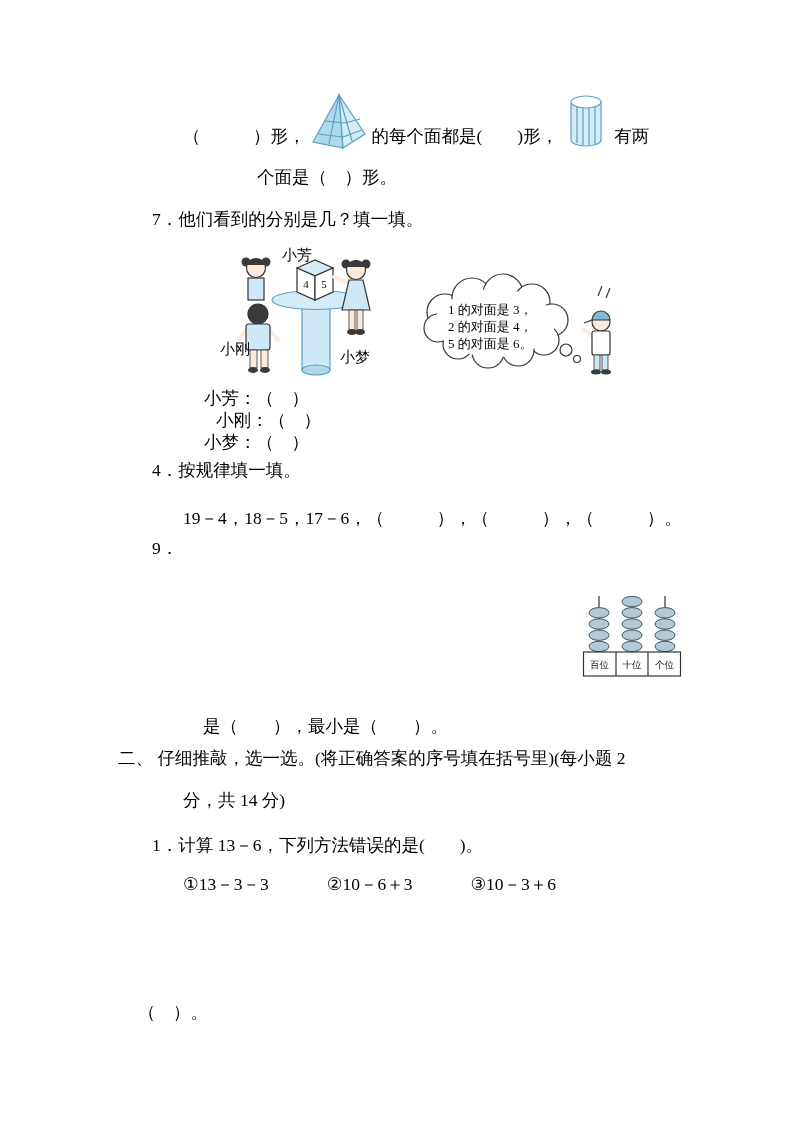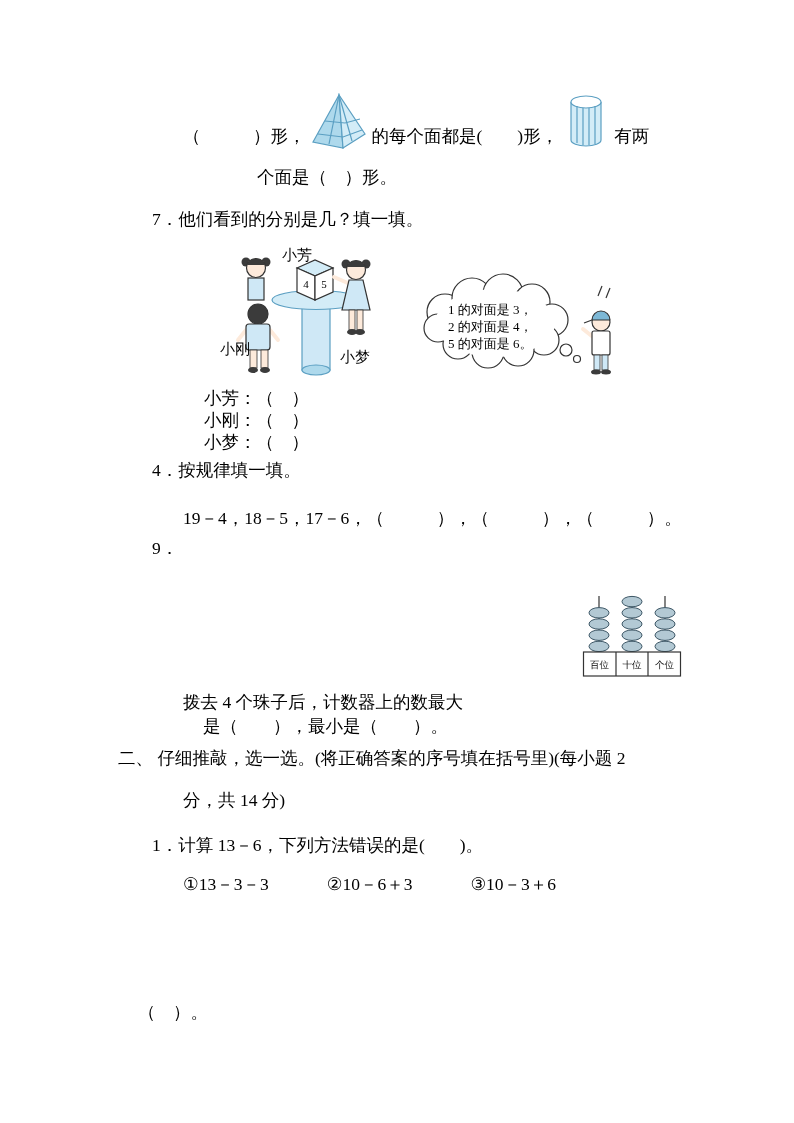--- a/index.html
+++ b/index.html
@@ -156,21 +156,21 @@
       <path class="stroke-skin" d="M393,99 L383,91" fill="none"></path>
       <rect class="fill-white stroke-line" x="392" y="93" width="18" height="24" rx="2"></rect>
       <rect class="fill-cloth stroke-thin" x="394" y="117" width="6" height="15"></rect>
       <rect class="fill-cloth stroke-thin" x="402" y="117" width="6" height="15"></rect>
       <ellipse class="fill-hair" cx="396" cy="134" rx="5" ry="2.5"></ellipse>
       <ellipse class="fill-hair" cx="406" cy="134" rx="5" ry="2.5"></ellipse>
     </g>
   </svg>
 
   <div class="t abs" style="left:204px; top:388px;">小芳：（　）</div>
-  <div class="t abs" style="left:204px; top:410px;text-align:right;">小刚：（　）</div>
+  <div class="t abs" style="left:216px; top:410px;text-align:right;">小刚：（　）</div>
   <div class="t abs" style="left:204px; top:432px;">小梦：（　）</div>
 
   <div class="t abs" style="left:152px; top:460px;">4．按规律填一填。</div>
   <div class="t abs" style="left:183px; top:500px;margin-top:8px;">19－4，18－5，17－6，（　　　），（　　　），（　　　）。</div>
 
   <div class="t abs" style="left:152px; top:538px;">9．</div>
 
   <svg class="abs" style="left:582px; top:588px;" width="100" height="92" viewBox="0 0 100 92">
     <g class="stroke-line" stroke-width="2">
       <line x1="17" y1="8" x2="17" y2="64"></line>
@@ -193,21 +193,20 @@
         <ellipse cx="83" cy="24.8" rx="10" ry="5.2" class="bead"></ellipse>
       </g>
     <rect class="fill-white stroke-line" x="1.5" y="64" width="97" height="24" fill="none"></rect>
     <line class="stroke-line" x1="34" y1="64" x2="34" y2="88"></line>
     <line class="stroke-line" x1="66" y1="64" x2="66" y2="88"></line>
     <text class="ab-label" x="17.5" y="79.5">百位</text>
     <text class="ab-label" x="50" y="79.5">十位</text>
     <text class="ab-label" x="82.5" y="79.5">个位</text>
   </svg>
 
-  <div class="t abs" style="left:183px; top:692px;">拨去 4 个珠子后，计数器上的数最大</div>
   <div class="t abs" style="left:203px; top:716px;">是（　　），最小是（　　）。</div>
 
   <div class="t abs" style="left:118px; top:748px;">二、 仔细推敲，选一选。(将正确答案的序号填在括号里)(每小题 2</div>
   <div class="t abs" style="left:183px; top:790px;">分，共 14 分)</div>
 
   <div class="t abs" style="left:152px; top:835px;text-align:center;">1．计算 13－6，下列方法错误的是(　　)。</div>
   <div class="abs opts" style="left:183px; top:874px;">
       <span class="t">①13－3－3</span>
       <span class="t">②10－6＋3</span>
       <span class="t">③10－3＋6</span>

